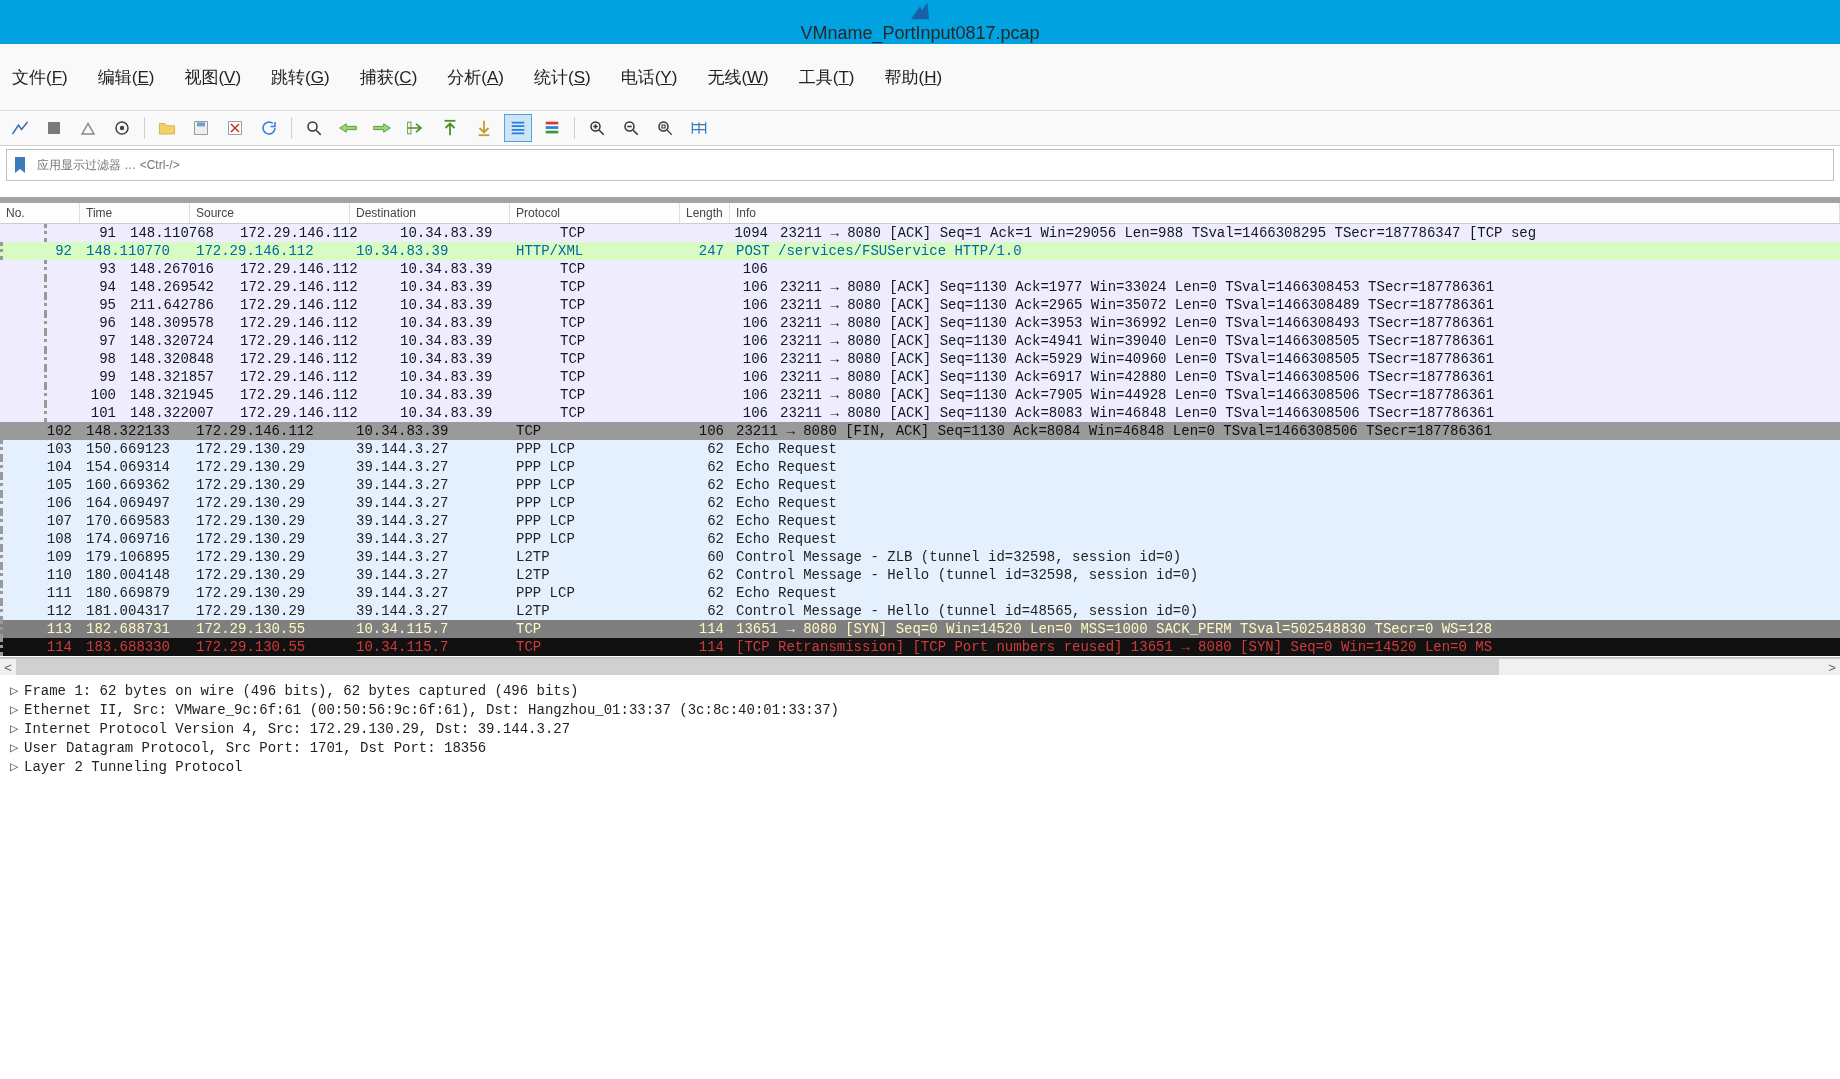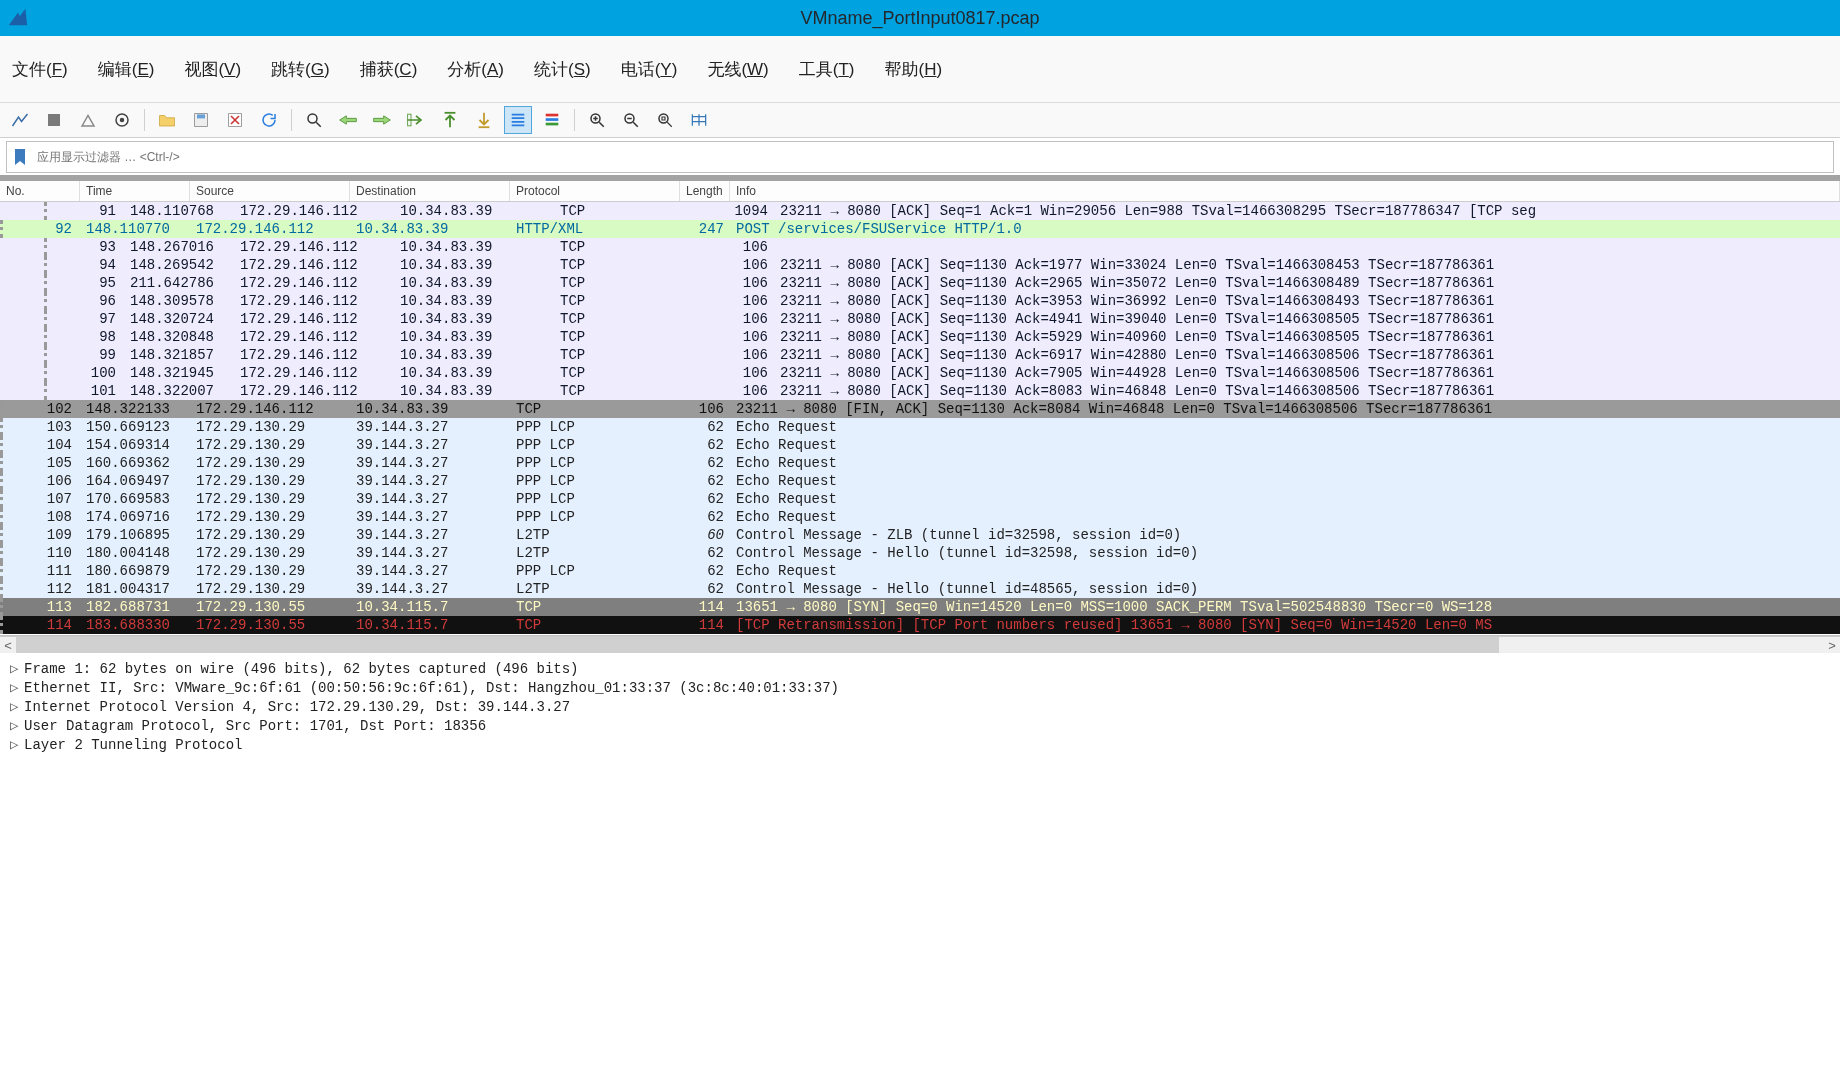--- a/index.html
+++ b/index.html
@@ -1,26 +1,26 @@
 <!DOCTYPE html>
 <html><head>
 <meta charset="utf-8">
 <style>
   html, body { margin: 0; padding: 0; font-family: "Microsoft YaHei", Tahoma, Arial, sans-serif; font-size: 13px; background: #fff; color: #222; }
-  .titlebar { height: 36px; background: #00a2e0; display: flex; align-items: center; }
+  .titlebar { height: 44px; background: #00a2e0; display: flex; align-items: center; flex-direction: column; }
   .titlebar .logo { width: 36px; height: 36px; display:flex; align-items:center; justify-content:center; }
   .titlebar .title { flex:1; text-align:center; color: #24282d; font-size: 18px; font-weight:400;}
   .menubar { height: 34px; background: #faf9f9; border-bottom: 1px solid #dcdcdc; display: flex; align-items: center; padding: 16px 6px; gap: 18px; font-size: 17px; }
   .menubar .item { padding: 2px 6px; cursor: default; }
   .menubar .item u { text-decoration: underline; }
   .toolbar { height: 34px; background: #faf9f9; border-bottom: 1px solid #d0d0d0; display: flex; align-items: center; padding: 0 6px; gap: 6px; }
   .toolbar .btn { width: 26px; height: 26px; display:flex; align-items:center; justify-content:center; border:1px solid transparent; }
   .toolbar .btn.sel { border:1px solid #53a6db; background:#cde6f7; }
   .toolbar .sep { width:1px; height:22px; background:#d0d0d0; margin:0 2px; }
-  .filterbar { height: 30px; border:1px solid #c0c0c0; margin:3px 6px 2px 6px; display:flex; align-items:center; background:#fff; }
+  .filterbar { height: 30px; border:1px solid #c0c0c0; margin:3px 6px 16px 6px; display:flex; align-items:center; background:#fff; }
   .filterbar .book { width:26px; height:26px; display:flex; align-items:center; justify-content:center; }
   .filterbar input { flex:1; border:none; outline:none; font-size:12px; color:#888; padding:4px 4px; }
   .packet-header { display:grid; grid-template-columns:80px 110px 160px 160px 170px 50px 1fr; background:#fdfdfd; border-top:6px solid #a3a3a3; border-bottom:1px solid #ccc; font-size:12px; color:#444; }
   .packet-header > div { padding:3px 6px; border-right:1px solid #e0e0e0; }
   .packet-wrap { overflow-x:auto; border-bottom:1px solid #c0c0c0; min-height:460px; }
   .packet-table { min-width:1400px; }
   .packet-row { display:grid; grid-template-columns:80px 110px 160px 160px 170px 50px 1fr; font-family: Consolas, "Courier New", monospace; font-size:14px; white-space:nowrap; }
   .packet-row > div { padding:1px 6px; overflow:hidden; text-overflow:clip; }
   .packet-row .no { text-align:right; border-left:3px dotted #999; padding-right:8px; }
   .bg-lav  { background:#efecfe; color:#0f172a;padding-left:44px; }
@@ -365,21 +365,21 @@
           <div>PPP LCP</div>
           <div style="text-align: right;">62</div>
           <div>Echo Request</div>
         </div>
         <div class="packet-row bg-blue">
           <div class="no">109</div>
           <div>179.106895</div>
           <div>172.29.130.29</div>
           <div>39.144.3.27</div>
           <div>L2TP</div>
-          <div style="text-align: right; font-style: italic;">60</div>
+          <div style="text-align: right;">60</div>
           <div>Control Message - ZLB    (tunnel id=32598, session id=0)</div>
         </div>
         <div class="packet-row bg-blue">
           <div class="no">110</div>
           <div>180.004148</div>
           <div>172.29.130.29</div>
           <div>39.144.3.27</div>
           <div>L2TP</div>
           <div style="text-align: right;">62</div>
           <div>Control Message - Hello (tunnel id=32598, session id=0)</div>

